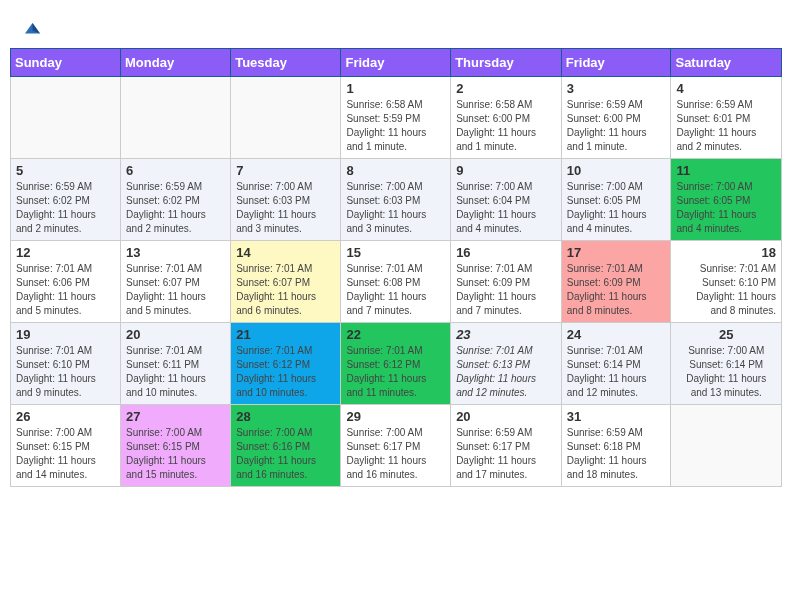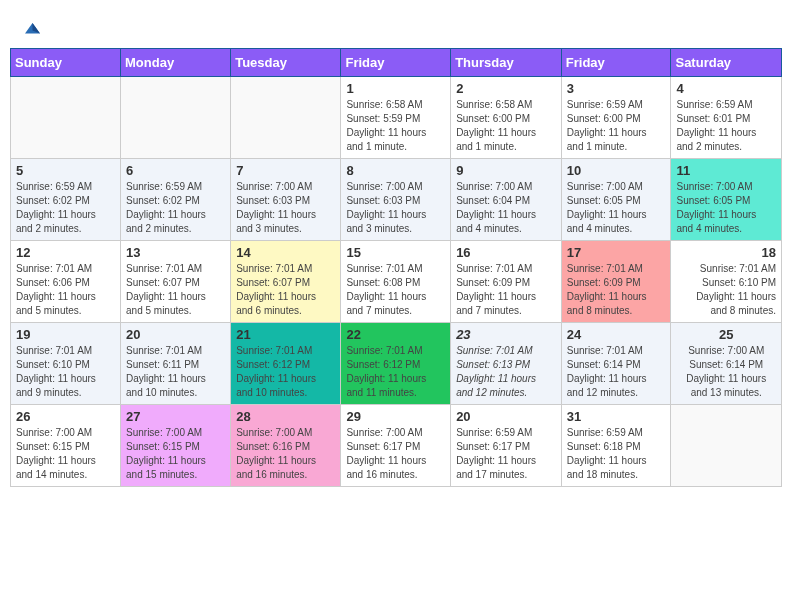--- a/index.html
+++ b/index.html
@@ -198,21 +198,21 @@
 Daylight: 11 hours
 and 4 minutes.</div>
         </td>
         <td style="background: rgb(240, 244, 250);">
           <span class="day-number">10</span>
           <div class="day-info" style="white-space: pre-line;">Sunrise: 7:00 AM
 Sunset: 6:05 PM
 Daylight: 11 hours
 and 4 minutes.</div>
         </td>
-        <td style="background: #5eead4;">
+        <td style="background: #22c55e;">
           <span class="day-number">11</span>
           <div class="day-info" style="white-space: pre-line;">Sunrise: 7:00 AM
 Sunset: 6:05 PM
 Daylight: 11 hours
 and 4 minutes.</div>
         </td>
       </tr>
       <tr>
         <td style="background: rgb(255, 255, 255);">
           <span class="day-number">12</span>
@@ -272,21 +272,21 @@
 Daylight: 11 hours
 and 9 minutes.</div>
         </td>
         <td style="background: rgb(240, 244, 250);">
           <span class="day-number">20</span>
           <div class="day-info" style="white-space: pre-line;">Sunrise: 7:01 AM
 Sunset: 6:11 PM
 Daylight: 11 hours
 and 10 minutes.</div>
         </td>
-        <td style="background: #14b8a6;">
+        <td style="background: #0ea5e9;">
           <span class="day-number">21</span>
           <div class="day-info" style="white-space: pre-line;">Sunrise: 7:01 AM
 Sunset: 6:12 PM
 Daylight: 11 hours
 and 10 minutes.</div>
         </td>
         <td style="background: #22c55e;">
           <span class="day-number">22</span>
           <div class="day-info" style="white-space: pre-line;">Sunrise: 7:01 AM
 Sunset: 6:12 PM
@@ -323,21 +323,21 @@
 Daylight: 11 hours
 and 14 minutes.</div>
         </td>
         <td style="background: #f0abfc;">
           <span class="day-number">27</span>
           <div class="day-info" style="white-space: pre-line;">Sunrise: 7:00 AM
 Sunset: 6:15 PM
 Daylight: 11 hours
 and 15 minutes.</div>
         </td>
-        <td style="background: #f9a8d4;">
+        <td style="background: #22c55e;">
           <span class="day-number">28</span>
           <div class="day-info" style="white-space: pre-line;">Sunrise: 7:00 AM
 Sunset: 6:16 PM
 Daylight: 11 hours
 and 16 minutes.</div>
         </td>
         <td style="background: rgb(255, 255, 255);">
           <span class="day-number">29</span>
           <div class="day-info" style="white-space: pre-line;">Sunrise: 7:00 AM
 Sunset: 6:17 PM

